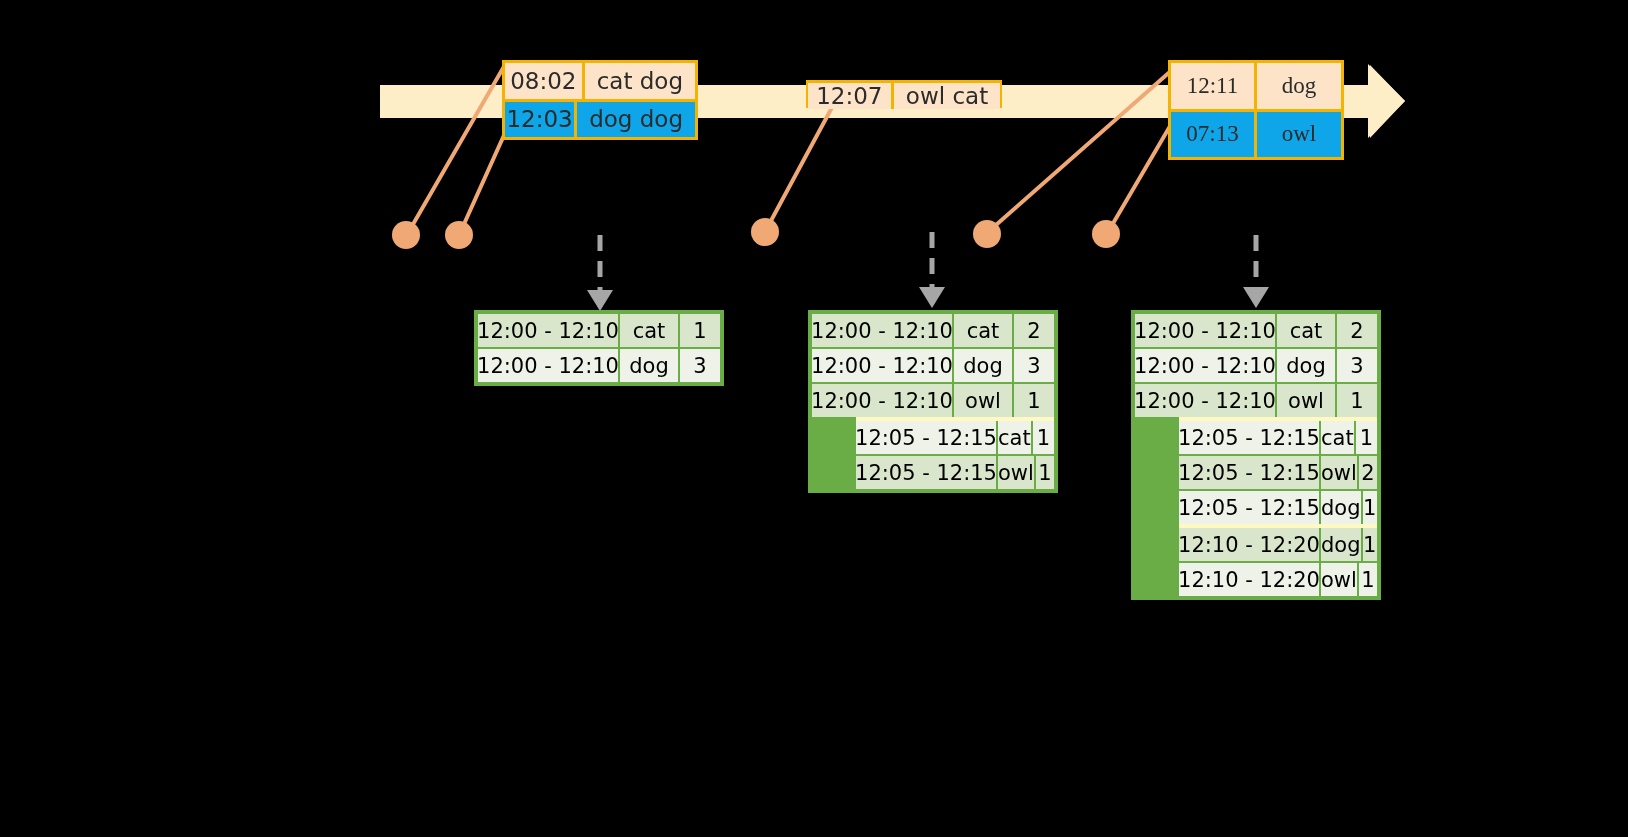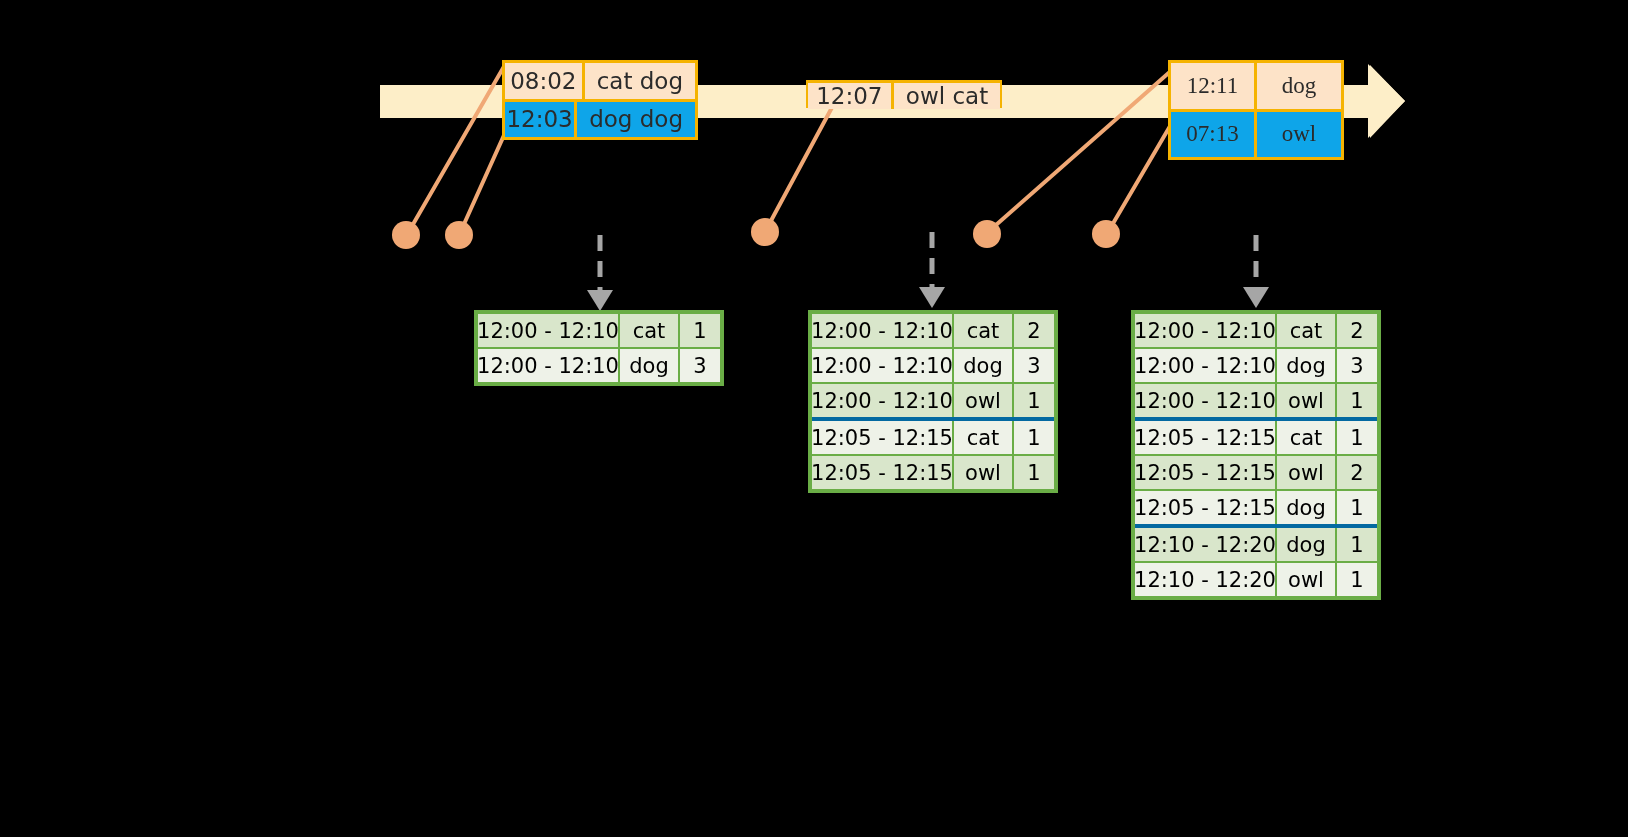--- a/index.html
+++ b/index.html
@@ -18,21 +18,21 @@
   .evt-time,.evt-words{display:flex;align-items:center;justify-content:center;
            font-size:23px;color:#2b2b2b;white-space:nowrap;box-sizing:border-box;}
   .evt-time{width:86px;border-right:3px solid #f5b301;}
   .evt-words{flex:1 1 auto;padding:0 12px;}
   .shade-a .evt-time,.shade-a .evt-words{background:#fde3c8;}
   .shade-b .evt-time,.shade-b .evt-words{background:#0ea5e9;}
 
   
   .gtable{position:absolute;border:4px solid #6aad46;box-sizing:border-box;background:#6aad46;}
   .gsec{display:block;}
-  .gsec + .gsec{border-top:4px solid #0369a1;}
+  .gsec + .gsec{border-top:4px solid #fef9c3;margin-left:44px;}
   .grow{display:flex;}
   .grow + .grow{border-top:2px solid #6aad46;}
   .gcell{display:flex;align-items:center;justify-content:center;
          font-size:21px;color:#000000;height:33px;box-sizing:border-box;white-space:nowrap;}
   .gcell.win{border-right:2px solid #6aad46;}
   .gcell.word{border-right:2px solid #6aad46;}
   .odd .gcell{background:#d9e6cb;}
   .even .gcell{background:#eef2e8;}
 </style>
 </head>

